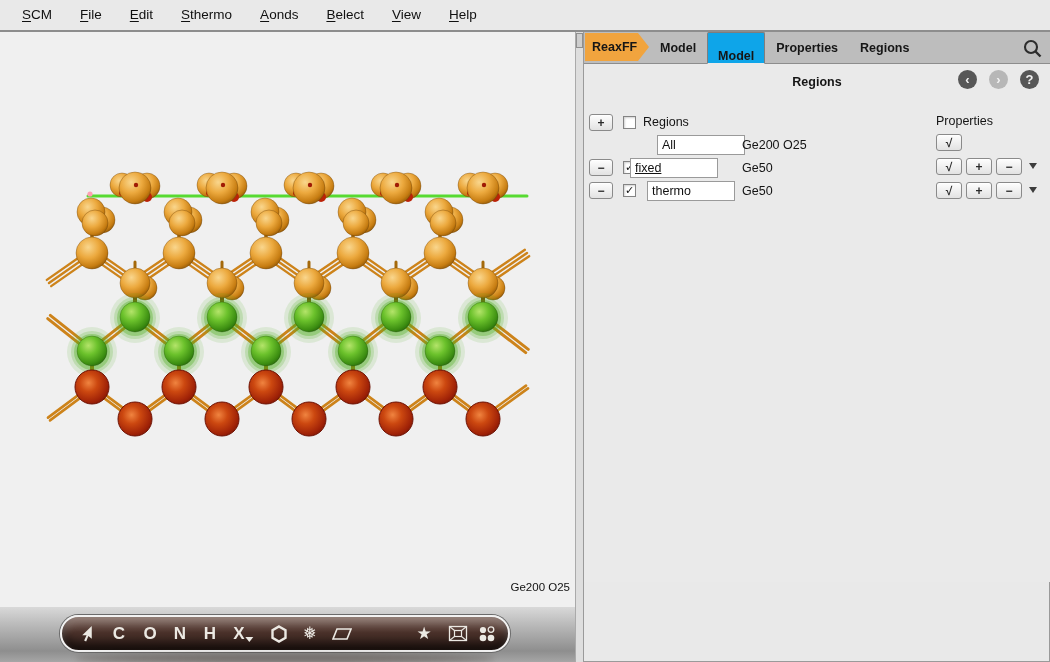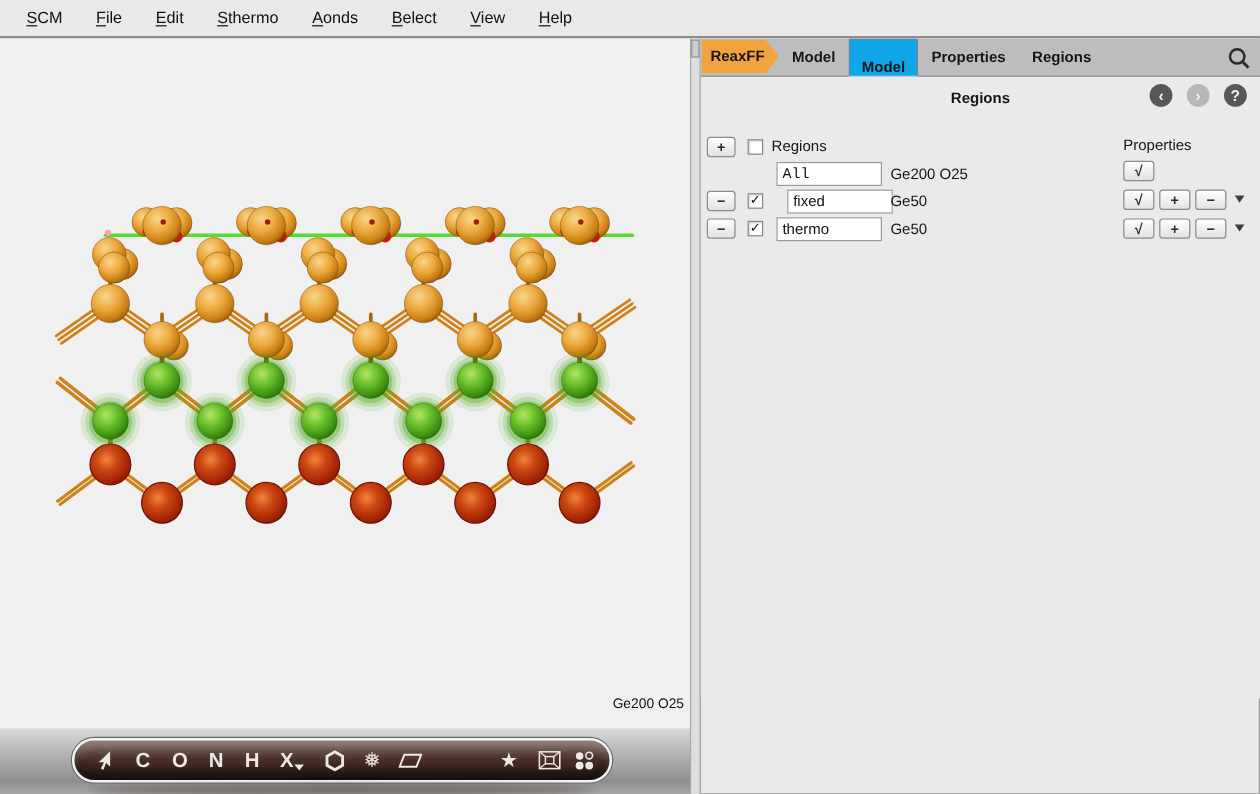--- a/index.html
+++ b/index.html
@@ -394,27 +394,27 @@
       <div class="navbtn" style="left:374px">‹</div>
       <div class="navbtn dim" style="left:405px">›</div>
       <div class="navbtn" style="left:436px">?</div>
     </div>
 
     <button class="btn small" style="left:5px;top:82px">+</button>
     <span class="cb" style="left:39px;top:84px"></span>
     <span class="lbl" style="left:59px;top:83px">Regions</span>
     <span class="lbl" style="left:352px;top:82px">Properties</span>
 
-    <input class="field" style="left: 63px; top: 103px; font-family: Liberation Mono, monospace;" value="All">
+    <input class="field" style="left: 73px; top: 103px;" value="All">
     <span class="lbl" style="left:158px;top:106px">Ge200 O25</span>
     <button class="btn" style="left:352px;top:102px">√</button>
 
     <button class="btn small" style="left:5px;top:127px">−</button>
     <span class="cb" style="left:39px;top:129px">✓</span>
-    <input class="field" style="left: 72px; top: 126px;" value="fixed">
+    <input class="field" style="left: 46px; top: 126px; text-decoration: underline;" value="fixed">
     <span class="lbl" style="left:158px;top:129px">Ge50</span>
     <button class="btn" style="left:352px;top:126px">√</button>
     <button class="btn" style="left:382px;top:126px">+</button>
     <button class="btn" style="left:412px;top:126px">−</button>
     <span class="drop" style="left:445px;top:131px"></span>
 
     <button class="btn small" style="left:5px;top:150px">−</button>
     <span class="cb" style="left:39px;top:152px">✓</span>
     <input class="field" style="left: 63px; top: 149px;" value="thermo">
     <span class="lbl" style="left:158px;top:152px">Ge50</span>

